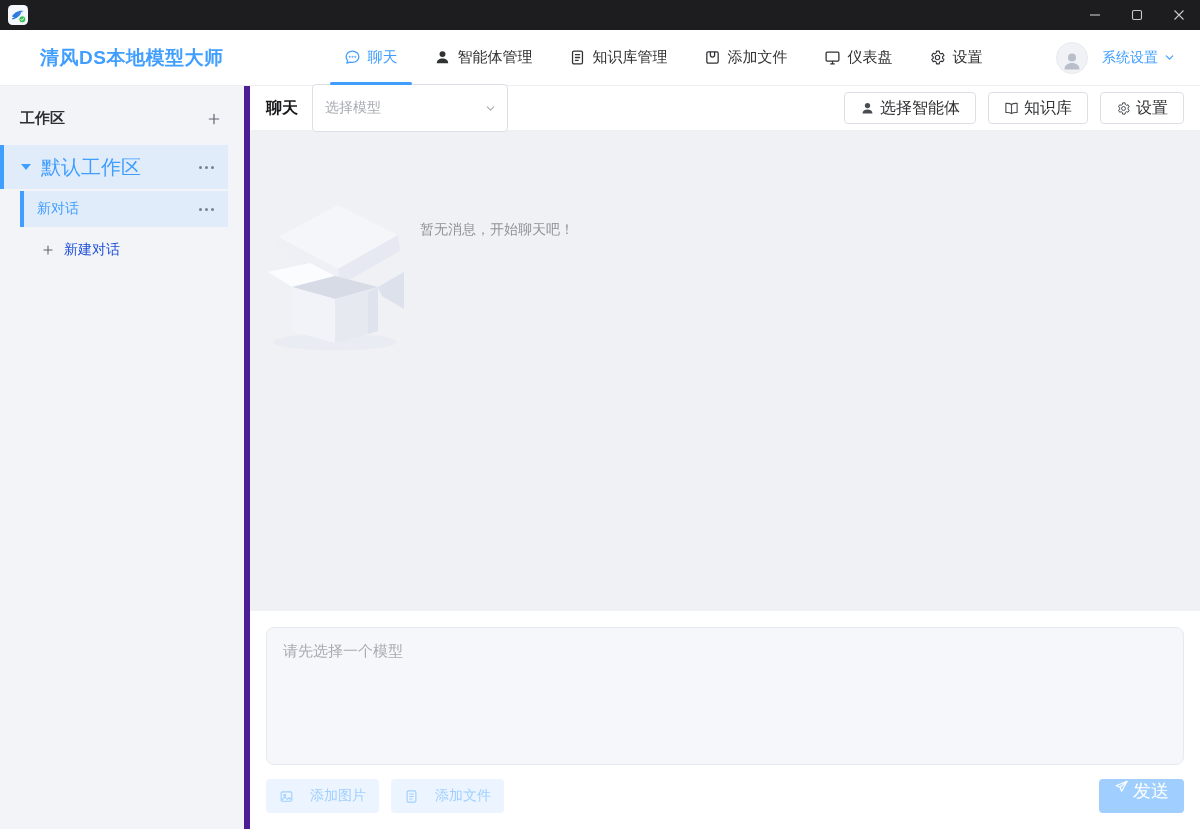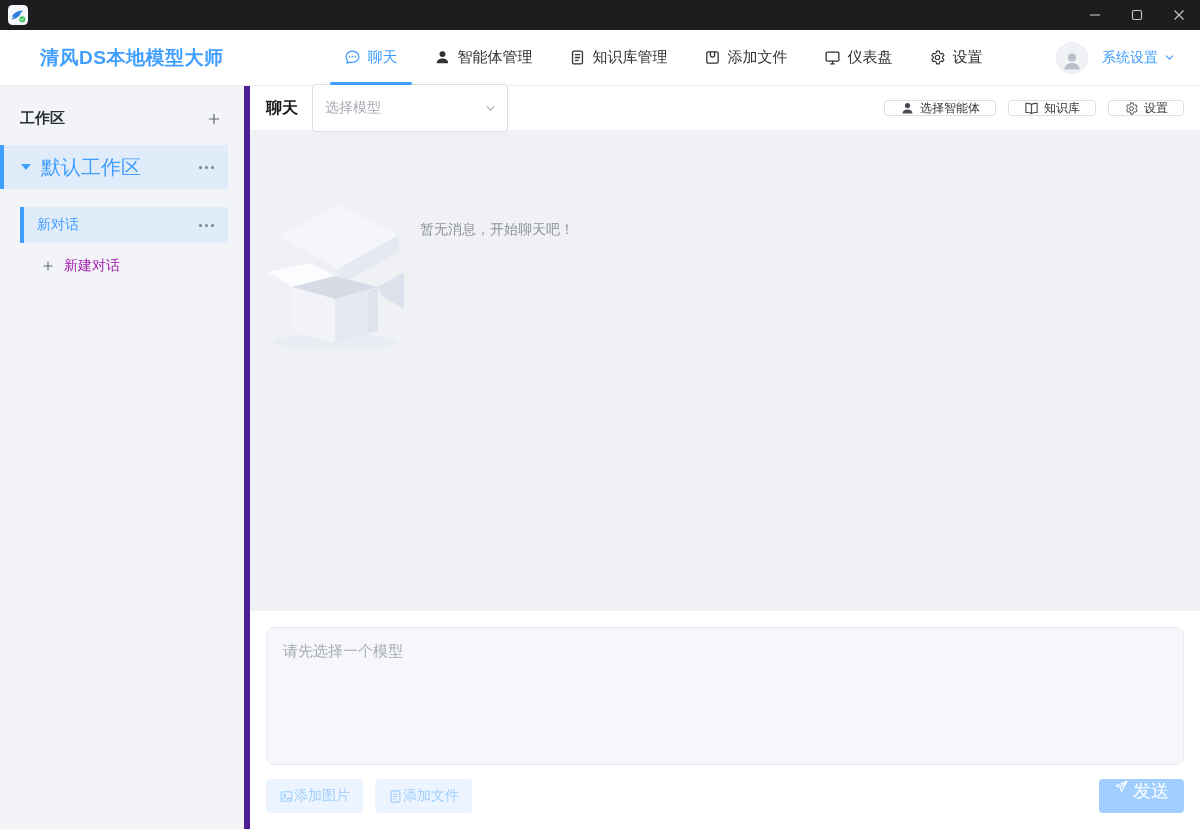--- a/index.html
+++ b/index.html
@@ -34,44 +34,44 @@
   .sidebar-header { display: flex; align-items: center; justify-content: space-between; padding: 23px 22px 17px 20px; }
   .sidebar-title { font-size: 15px; font-weight: 700; color: #2b2f36; }
   .icon-btn { width: 16px; height: 16px; color: #5f6672; cursor: pointer; display: flex; }
   .icon-btn svg { width: 100%; height: 100%; }
   .ws-item { position: relative; height: 44px; margin: 0 16px 2px 0; background: #e1ecfb; display: flex; align-items: center; padding: 0 14px 0 21px; color: #409eff; font-size: 20px; cursor: pointer; }
   .ws-item::before { content: ""; position: absolute; left: 0; top: 0; bottom: 0; width: 4px; background: #409eff; }
   .caret-down { width: 0; height: 0; border-left: 5px solid transparent; border-right: 5px solid transparent; border-top: 6px solid #409eff; margin-right: 10px; flex: none; }
   .row-label { flex: 1; white-space: nowrap; overflow: hidden; }
   .dots { display: flex; gap: 3px; align-items: center; cursor: pointer; padding: 4px 0; }
   .dots i { width: 3px; height: 3px; border-radius: 50%; background: #78808e; }
-  .conv-item { position: relative; height: 36px; margin: 16px 16px 0 20px; background: #e1ecfb; display: flex; align-items: center; padding: 0 14px 0 17px; color: #409eff; font-size: 14px; cursor: pointer; }
+  .conv-item { position: relative; height: 36px; margin: 0 16px 0 20px; background: #e1ecfb; display: flex; align-items: center; padding: 0 14px 0 17px; color: #409eff; font-size: 14px; cursor: pointer; }
   .conv-item::before { content: ""; position: absolute; left: 0; top: 0; bottom: 0; width: 4px; background: #409eff; }
-  .new-conv { display: flex; align-items: center; gap: 9px; color: #a21caf; font-size: 14px; height: 46px; padding-left: 41px; cursor: pointer; }
+  .new-conv { display: flex; align-items: center; gap: 9px; color: #1d4ed8; font-size: 14px; height: 46px; padding-left: 41px; cursor: pointer; }
   .new-conv svg { width: 14px; height: 14px; color: #5b626d; }
 
   
   .main { flex: 1; display: flex; flex-direction: column; min-width: 0; background: #eff1f5; }
   .chat-toolbar { height: 45px; background: #fff; display: flex; align-items: center; padding: 0 16px; flex: none; border-bottom: 1px solid #eef0f3; }
   .chat-title { font-size: 16px; font-weight: 700; color: #17181a; margin-right: 14px; }
   .model-select { width: 196px; height: 48px; background: #fff; border: 1px solid #dcdfe6; border-radius: 4px; display: flex; align-items: center; padding: 0 10px 0 12px; color: #a8abb2; font-size: 14px; cursor: pointer; }
   .model-select .ph { flex: 1; }
   .model-select svg { width: 13px; height: 13px; color: #a8abb2; }
   .toolbar-actions { margin-left: auto; display: flex; gap: 12px; }
-  .tb-btn { height: 16px; display: flex; align-items: center; gap: 5px; padding: 0 15px; background: #fff; border: 1px solid #dcdfe6; border-radius: 4px; font-size: 12px; color: #303133; cursor: pointer; font-family: inherit; white-space: nowrap; }
+  .tb-btn { height: 32px; display: flex; align-items: center; gap: 5px; padding: 0 15px; background: #fff; border: 1px solid #dcdfe6; border-radius: 4px; font-size: 16px; color: #303133; cursor: pointer; font-family: inherit; white-space: nowrap; }
   .tb-btn svg { width: 15px; height: 15px; color: #494c52; flex: none; }
 
   .messages { flex: 1; display: flex; flex-direction: row; align-items: flex-start; padding-top: 64px; min-height: 0; }
   .empty-text { margin-top: 26px; font-size: 14px; color: #909399; }
 
   .composer { background: #fff; padding: 16px; flex: none; display: flex; flex-direction: column; }
   .composer textarea { height: 138px; width: 100%; background: #f5f7fa; border: 1px solid #e6e9ef; border-radius: 8px; padding: 14px 16px; font-size: 15px; color: #303133; resize: none; outline: none; font-family: inherit; }
   .composer textarea::placeholder { color: #a8abb2; }
   .composer-footer { margin-top: 14px; display: flex; align-items: center; gap: 12px; }
-  .attach-btn { height: 34px; display: flex; align-items: center; gap: 0; padding: 0 13px; background: #ecf5ff; border: none; border-radius: 4px; color: #a0cfff; font-size: 14px; cursor: not-allowed; font-family: inherit; }
+  .attach-btn { height: 34px; display: flex; align-items: center; gap: 16px; padding: 0 13px; background: #ecf5ff; border: none; border-radius: 4px; color: #a0cfff; font-size: 14px; cursor: not-allowed; font-family: inherit; }
   .attach-btn svg { width: 15px; height: 15px; flex: none; }
   .send-btn { margin-left: auto; height: 34px; display: flex; align-items: flex-start; gap: 4px; padding: 0 15px; background: #a0cfff; border: none; border-radius: 4px; color: #fff; font-size: 18px; cursor: not-allowed; font-family: inherit; }
   .send-btn svg { width: 15px; height: 15px; flex: none; }
 </style>
 </head>
 <body>
 
 <div class="app">
 
   <div class="titlebar">

